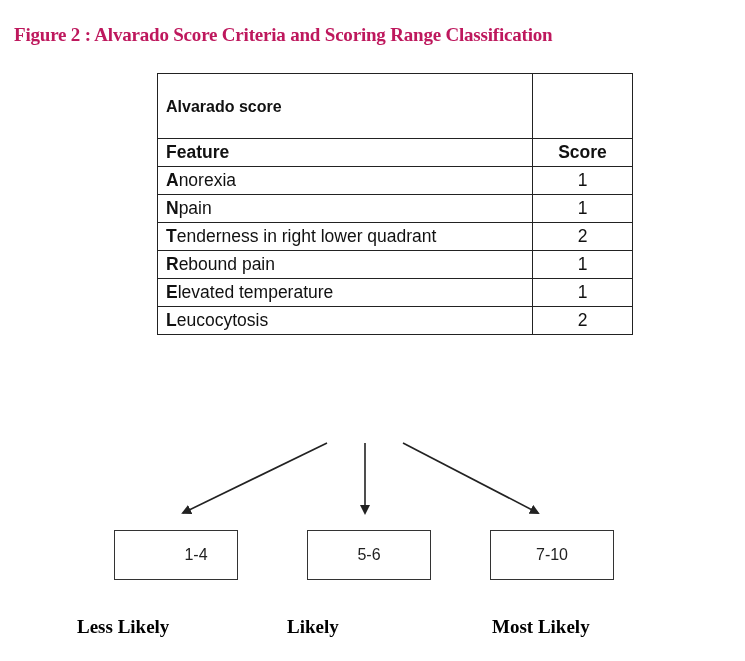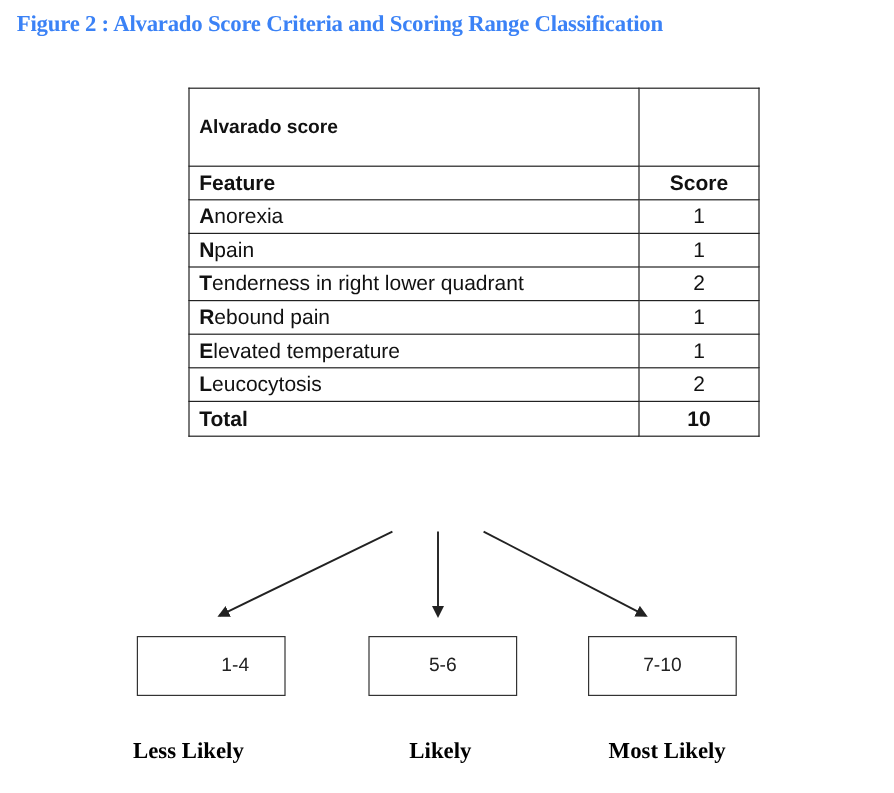--- a/index.html
+++ b/index.html
@@ -1,20 +1,20 @@
 <!DOCTYPE html>
 <html><head>
 <meta charset="utf-8">
 <style>
   html, body { margin: 0; padding: 0; background: #ffffff; }
   body { width: 745px; height: 661px; position: relative; overflow: hidden; color: #111; }
   .caption {
-    position: absolute; left: 14px; top: 10px;
+    position: absolute; left: 14px; top: 24px;
     font-family: "Liberation Serif", serif; font-weight: bold; font-size: 19px;
-    color: #3b82f6; letter-spacing: -0.2px;
+    color: #be185d; letter-spacing: -0.2px;
   }
   table.alv {
     position: absolute; left: 157px; top: 73px;
     border-collapse: collapse;
     font-family: "Liberation Sans", sans-serif; font-size: 17.5px; color: #111;
   }
   table.alv td {
     border: 1.6px solid #222; padding: 0 8px; height: 27px; line-height: 27px;
     white-space: nowrap;
   }
@@ -27,21 +27,21 @@
   table.alv .ini { font-weight: bold; }
   svg.arrows { position: absolute; left: 0; top: 0; }
   .box {
     position: absolute; width: 124px; height: 50px; border: 1.5px solid #333;
     font-family: "Liberation Sans", sans-serif; font-size: 16px; color: #222;
     display: flex; align-items: center; justify-content: center; box-sizing: border-box;
   }
   .lbl {
     position: absolute; top: 616px;
     font-family: "Liberation Serif", serif; font-weight: bold; font-size: 19px; color: #000;
-    text-align: center; width: 160px;
+    width: 160px;
   }
 </style>
 </head>
 <body>
 
 <div class="caption">Figure 2 : Alvarado Score Criteria and Scoring Range Classification</div>
 
 <table class="alv">
   <tbody>
       <tr class="title">
@@ -69,37 +69,33 @@
     <td class="score">1</td>
   </tr>
   <tr>
     <td class="feat"><span class="ini">E</span><span>levated temperature</span></td>
     <td class="score">1</td>
   </tr>
   <tr>
     <td class="feat"><span class="ini">L</span><span>eucocytosis</span></td>
     <td class="score">2</td>
   </tr>
-  <tr class="total">
-    <td class="feat">Total</td>
-    <td class="score">10</td>
-  </tr>
 </tbody>
   </table>
 
 <svg class="arrows" width="745" height="661">
   <defs>
     <marker id="ah" markerWidth="10" markerHeight="10" refX="8" refY="5" orient="auto" markerUnits="userSpaceOnUse">
       <path d="M0,0 L10,5 L0,10 z" fill="#222"></path>
     </marker>
   </defs>
   <line x1="327" y1="443" x2="183" y2="513" stroke="#222" stroke-width="1.6" marker-end="url(#ah)"></line>
   <line x1="365" y1="443" x2="365" y2="513" stroke="#222" stroke-width="1.6" marker-end="url(#ah)"></line>
   <line x1="403" y1="443" x2="538" y2="513" stroke="#222" stroke-width="1.6" marker-end="url(#ah)"></line>
 </svg>
 
 <div class="box" style="left:114px; top:530px;padding-left:40px;">1-4</div>
 <div class="box" style="left:307px; top:530px;">5-6</div>
 <div class="box" style="left:490px; top:530px;">7-10</div>
 
 <div class="lbl" style="left:77px;">Less Likely</div>
 <div class="lbl" style="left:287px;">Likely</div>
-<div class="lbl" style="left:476px;">Most Likely</div>
+<div class="lbl" style="left:492px;">Most Likely</div>
 
 </body></html>

